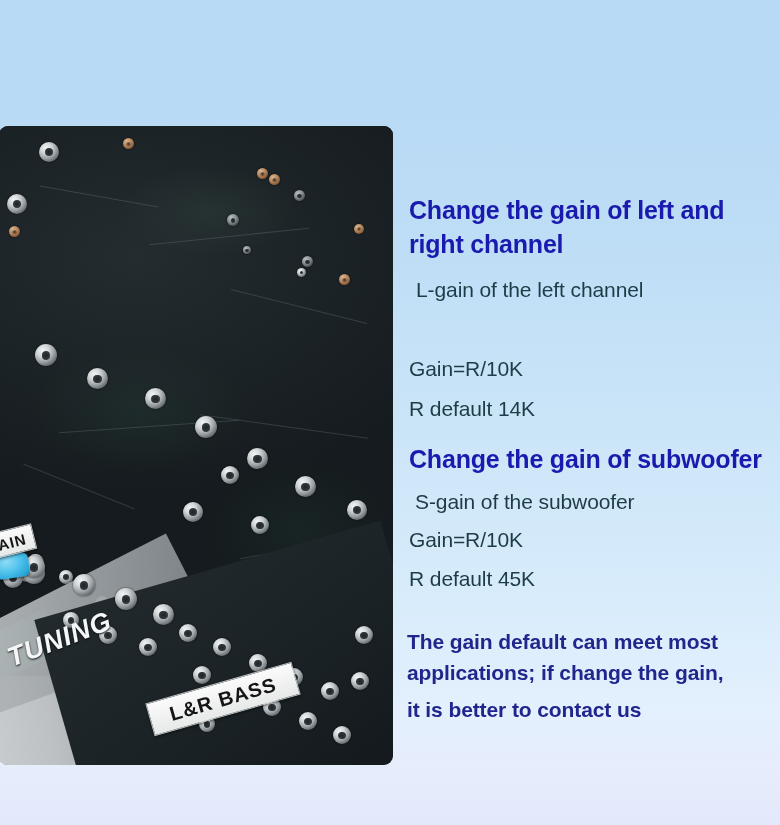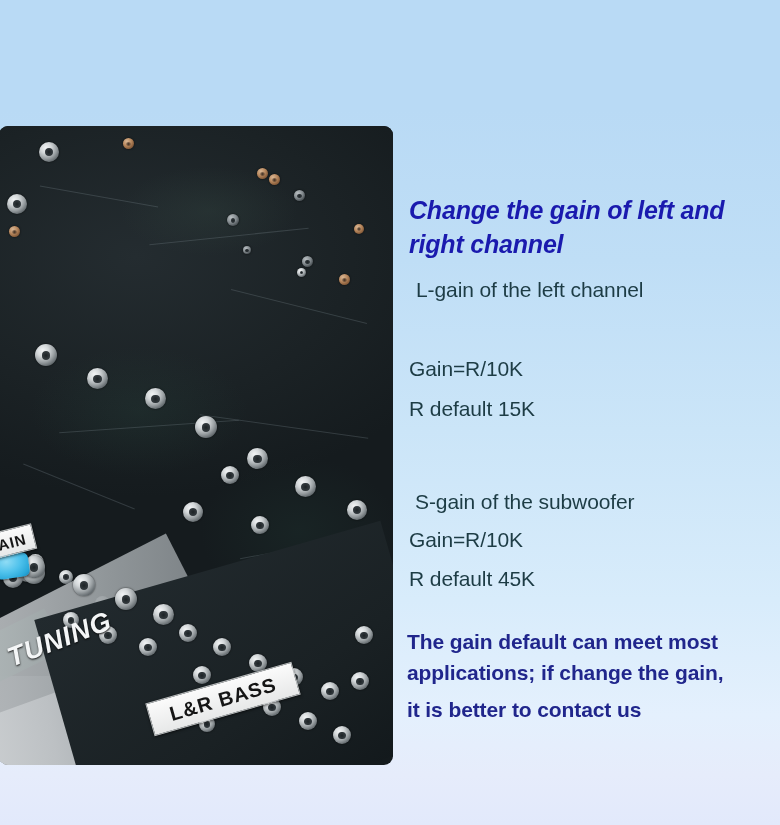--- a/index.html
+++ b/index.html
@@ -183,21 +183,21 @@
   .heading {
     position: absolute;
     color: #1a1aae;
     font-family: "Liberation Sans", sans-serif;
     font-size: 25px;
     font-weight: 600;
     line-height: 34px;
     white-space: nowrap;
     letter-spacing: -0.2px;
   }
-  .heading.wrap { white-space: normal; width: 372px; font-style: italic; }
+  .heading.wrap { white-space: normal; width: 372px; }
   .body-line {
     position: absolute;
     color: #1d3c45;
     font-family: "Liberation Sans", sans-serif;
     font-size: 21px;
     font-weight: 400;
     line-height: 28px;
     white-space: nowrap;
     letter-spacing: -0.1px;
   }
@@ -311,22 +311,23 @@
     </div>
 
   </div>
 
   <div id="text-panel">
 
     <div class="heading wrap" style="left:4px; top:193px;">Change the gain of left and right channel</div>
 
     <div class="body-line" style="left:11px; top:276px;">L-gain of the left channel</div>
     <div class="body-line" style="left:4px; top:355px;">Gain=R/10K</div>
-    <div class="body-line" style="left:4px; top:395px;">R default 15K</div>
-
+    <div class="body-line" style="left:4px; top:395px;">R default 14K</div>
+
+    <div class="heading" style="left:4px; top:442px;">Change the gain of subwoofer</div>
 
     <div class="body-line" style="left:4px; top:488px;margin-left:6px;">S-gain of the subwoofer</div>
     <div class="body-line" style="left:4px; top:526px;">Gain=R/10K</div>
     <div class="body-line" style="left:4px; top:565px;">R default 45K</div>
 
     <div class="note-line" style="left:2px; top:627px;">The gain default can meet most</div>
     <div class="note-line" style="left:2px; top:658px;">applications; if change the gain,</div>
     <div class="note-line" style="left:2px; top:695px;text-align:center;"> it is better to contact us</div>
 
   </div>

